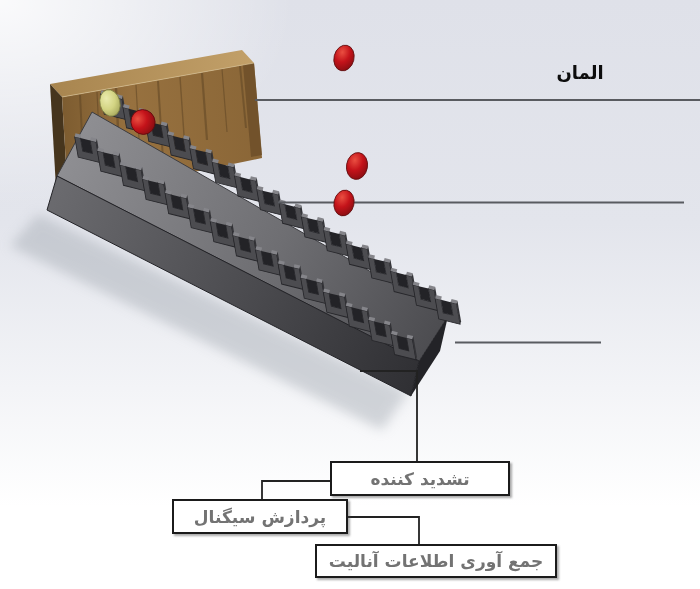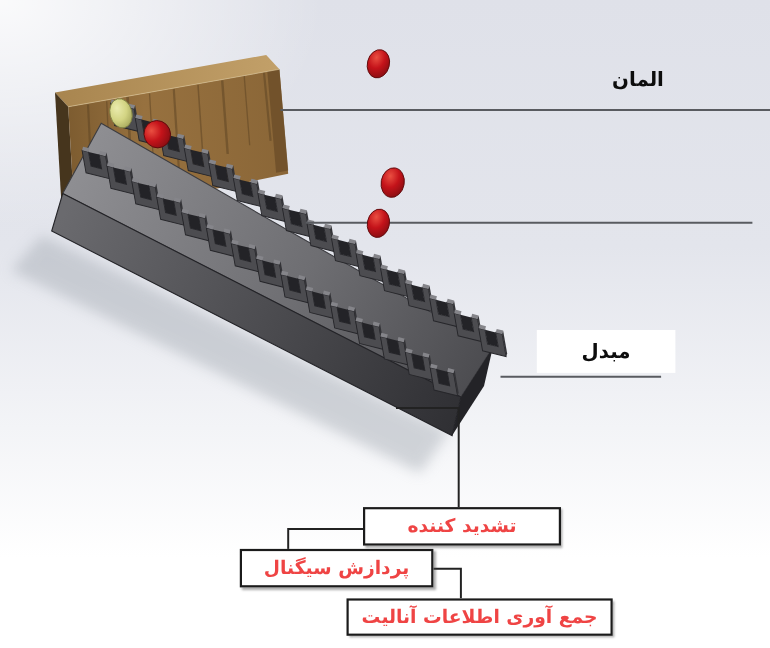--- a/index.html
+++ b/index.html
@@ -28,25 +28,25 @@
     left:488px;top:300px;width:126px;height:39px;
     background:#ffffff;
     display:flex;align-items:center;justify-content:center;
   }
   .flow-box{
     position:absolute;
     background:#ffffff;
     border:2px solid #1b1b1b;
     box-shadow:2px 2px 2px rgba(70,70,70,.45);
     display:flex;align-items:center;justify-content:center;
-    font-weight:bold;font-size:17px;color:#ef4444;direction:rtl;
+    font-weight:bold;font-size:17px;color:#737373;direction:rtl;
     box-sizing:border-box;
   }
   .fb-amplifier{left:330px;top:461px;width:180px;height:35px;}
-  .fb-signal{left:172px;top:499px;width:176px;height:35px;margin-left:46px;}
+  .fb-signal{left:172px;top:499px;width:176px;height:35px;}
   .fb-collect{left:315px;top:544px;width:242px;height:34px;}
 </style>
 </head>
 <body>
 
 <div class="stage">
 
   <svg class="scene-svg" width="700" height="589" viewBox="0 0 700 589">
     <defs>
       <linearGradient id="slabTop" gradientUnits="userSpaceOnUse" x1="70" y1="140" x2="450" y2="340">
@@ -179,23 +179,20 @@
     <g stroke="#222" stroke-width="1.8" fill="none">
       <path d="M360,371 L417,371 L417,461"></path>
       <path d="M330,481 L262,481 L262,499"></path>
       <path d="M348,517 L419,517 L419,544"></path>
     </g>
   </svg>
 
   <div class="plabel" style="left:520px;top:63px;width:120px;">المان</div>
 
 
-  <div class="transducer-box">
-    <span class="plabel" style="position:static;">مبدل</span>
-  </div>
 
   <div class="flow-box fb-amplifier">
     <span>تشدید کننده</span>
   </div>
   <div class="flow-box fb-signal">
     <span>پردازش سیگنال</span>
   </div>
   <div class="flow-box fb-collect">
     <span>جمع آوری اطلاعات آنالیت</span>
   </div>

